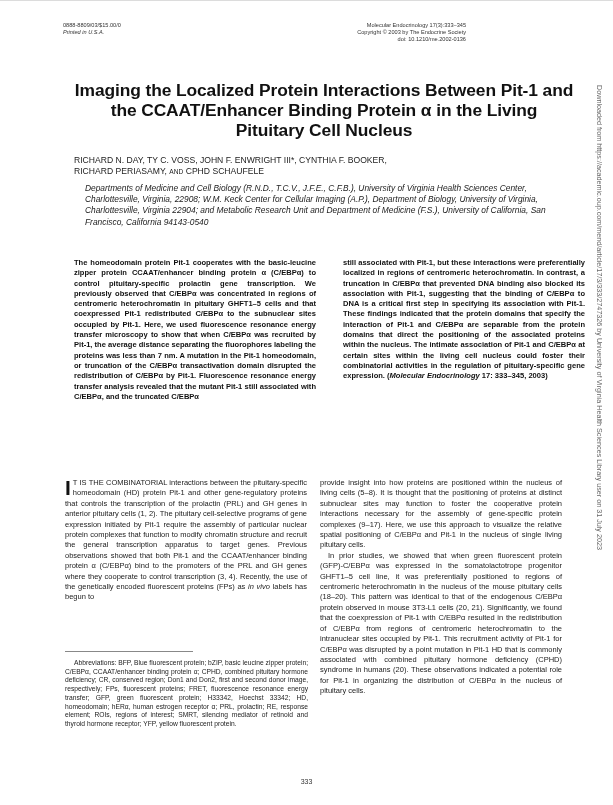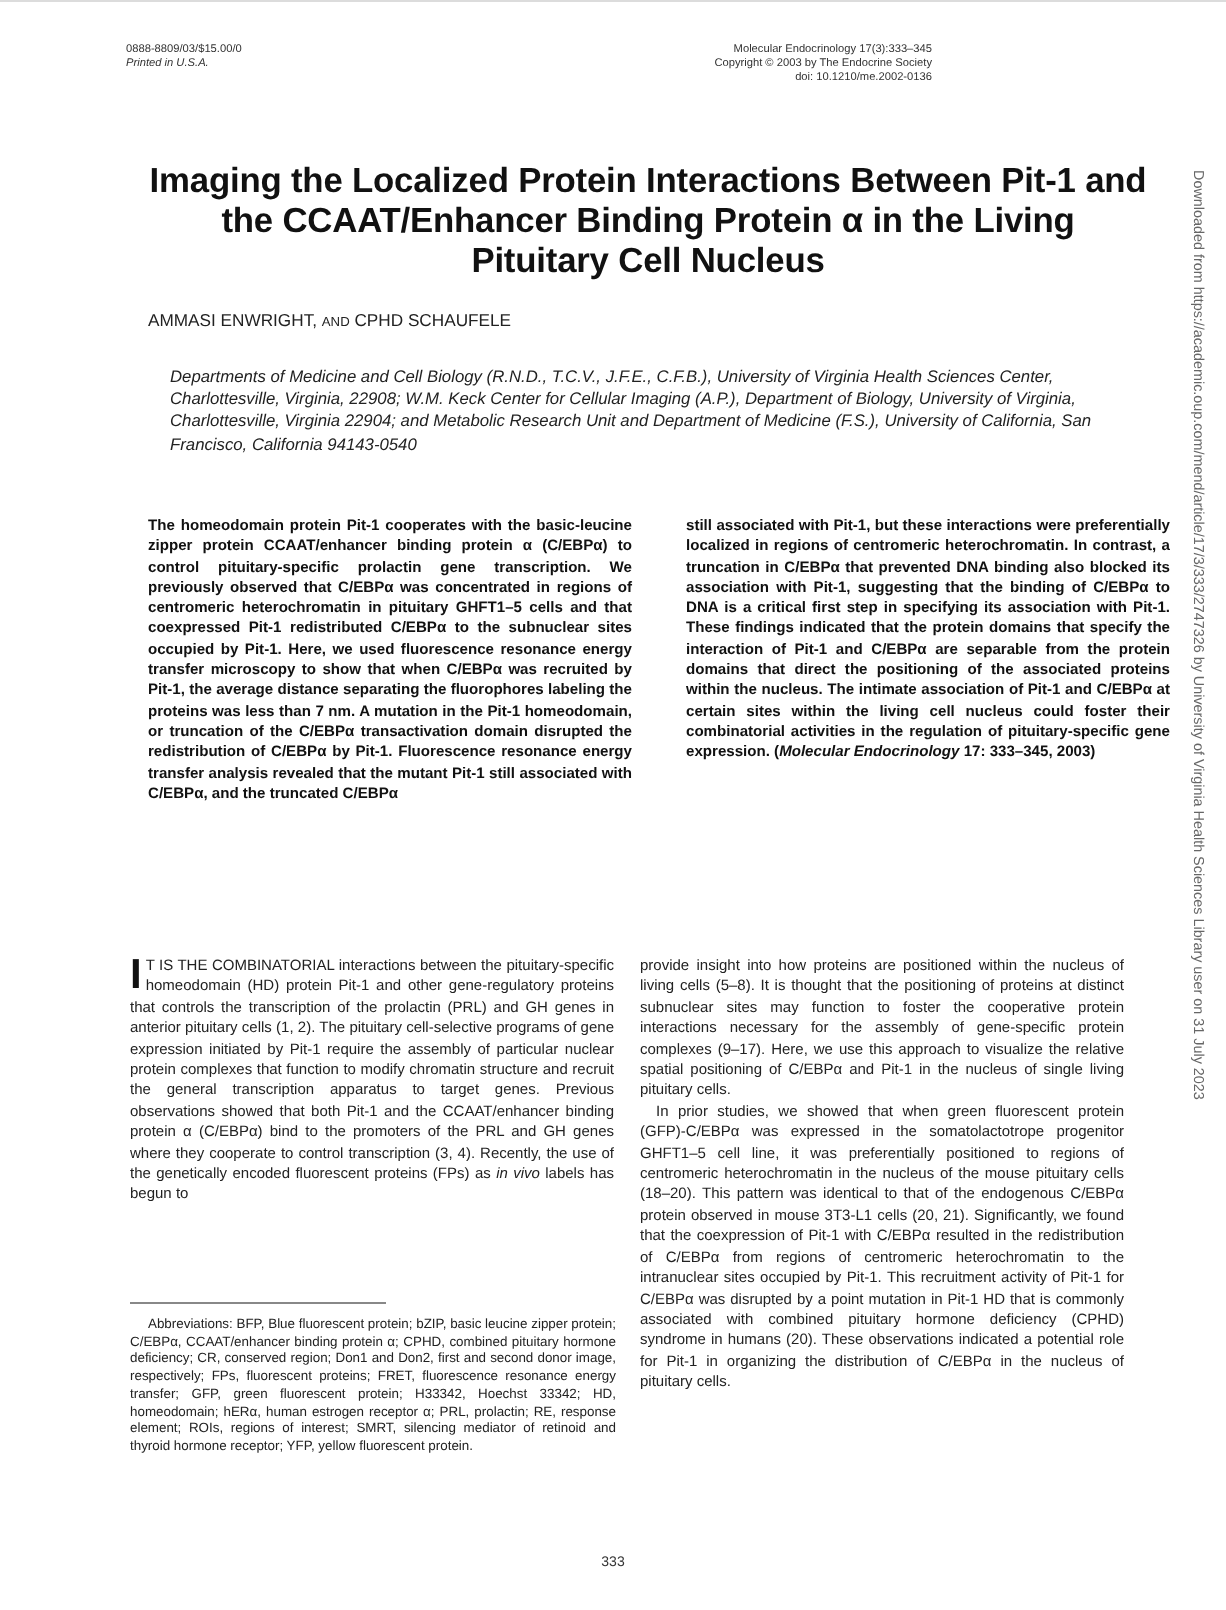--- a/index.html
+++ b/index.html
@@ -40,21 +40,22 @@
 
 <div class="hdr-right">
   <div>Molecular Endocrinology 17(3):333–345</div>
   <div>Copyright © 2003 by The Endocrine Society</div>
   <div>doi: 10.1210/me.2002-0136</div>
 </div>
 
 <h1 class="title" style="margin:0">Imaging the Localized Protein Interactions Between Pit-1 and the CCAAT/Enhancer Binding Protein α in the Living Pituitary Cell Nucleus</h1>
 
 <div class="authors">
-  <div><span>AMMASI ENWRIGHT, </span><span class="sc">AND</span><span> CPHD SCHAUFELE</span></div>
+  <div>RICHARD N. DAY, TY C. VOSS, JOHN F. ENWRIGHT III*, CYNTHIA F. BOOKER,</div>
+  <div><span>RICHARD PERIASAMY, </span><span class="sc">AND</span><span> CPHD SCHAUFELE</span></div>
 </div>
 
 <div class="affil">Departments of Medicine and Cell Biology (R.N.D., T.C.V., J.F.E., C.F.B.), University of Virginia Health Sciences Center, Charlottesville, Virginia, 22908; W.M. Keck Center for Cellular Imaging (A.P.), Department of Biology, University of Virginia, Charlottesville, Virginia 22904; and Metabolic Research Unit and Department of Medicine (F.S.), University of California, San Francisco, California 94143-0540</div>
 
 <div class="abstract abs-l">The homeodomain protein Pit-1 cooperates with the basic-leucine zipper protein CCAAT/enhancer binding protein α (C/EBPα) to control pituitary-specific prolactin gene transcription. We previously observed that C/EBPα was concentrated in regions of centromeric heterochromatin in pituitary GHFT1–5 cells and that coexpressed Pit-1 redistributed C/EBPα to the subnuclear sites occupied by Pit-1. Here, we used fluorescence resonance energy transfer microscopy to show that when C/EBPα was recruited by Pit-1, the average distance separating the fluorophores labeling the proteins was less than 7 nm. A mutation in the Pit-1 homeodomain, or truncation of the C/EBPα transactivation domain disrupted the redistribution of C/EBPα by Pit-1. Fluorescence resonance energy transfer analysis revealed that the mutant Pit-1 still associated with C/EBPα, and the truncated C/EBPα</div>
 <div class="abstract abs-r"><span>still associated with Pit-1, but these interactions were preferentially localized in regions of centromeric heterochromatin. In contrast, a truncation in C/EBPα that prevented DNA binding also blocked its association with Pit-1, suggesting that the binding of C/EBPα to DNA is a critical first step in specifying its association with Pit-1. These findings indicated that the protein domains that specify the interaction of Pit-1 and C/EBPα are separable from the protein domains that direct the positioning of the associated proteins within the nucleus. The intimate association of Pit-1 and C/EBPα at certain sites within the living cell nucleus could foster their combinatorial activities in the regulation of pituitary-specific gene expression. (</span><span class="it">Molecular Endocrinology</span><span> 17: 333–345, 2003)</span></div>
 
 <div class="body-col body-l">
   <p><span class="dropcap">I</span><span>T IS THE COMBINATORIAL</span><span> interactions between the pituitary-specific homeodomain (HD) protein Pit-1 and other gene-regulatory proteins that controls the transcription of the prolactin (PRL) and GH genes in anterior pituitary cells (1, 2). The pituitary cell-selective programs of gene expression initiated by Pit-1 require the assembly of particular nuclear protein complexes that function to modify chromatin structure and recruit the general transcription apparatus to target genes. Previous observations showed that both Pit-1 and the CCAAT/enhancer binding protein α (C/EBPα) bind to the promoters of the PRL and GH genes where they cooperate to control transcription (3, 4). Recently, the use of the genetically encoded fluorescent proteins (FPs) as </span><span class="it">in vivo</span><span> labels has begun to</span></p>
 </div>

